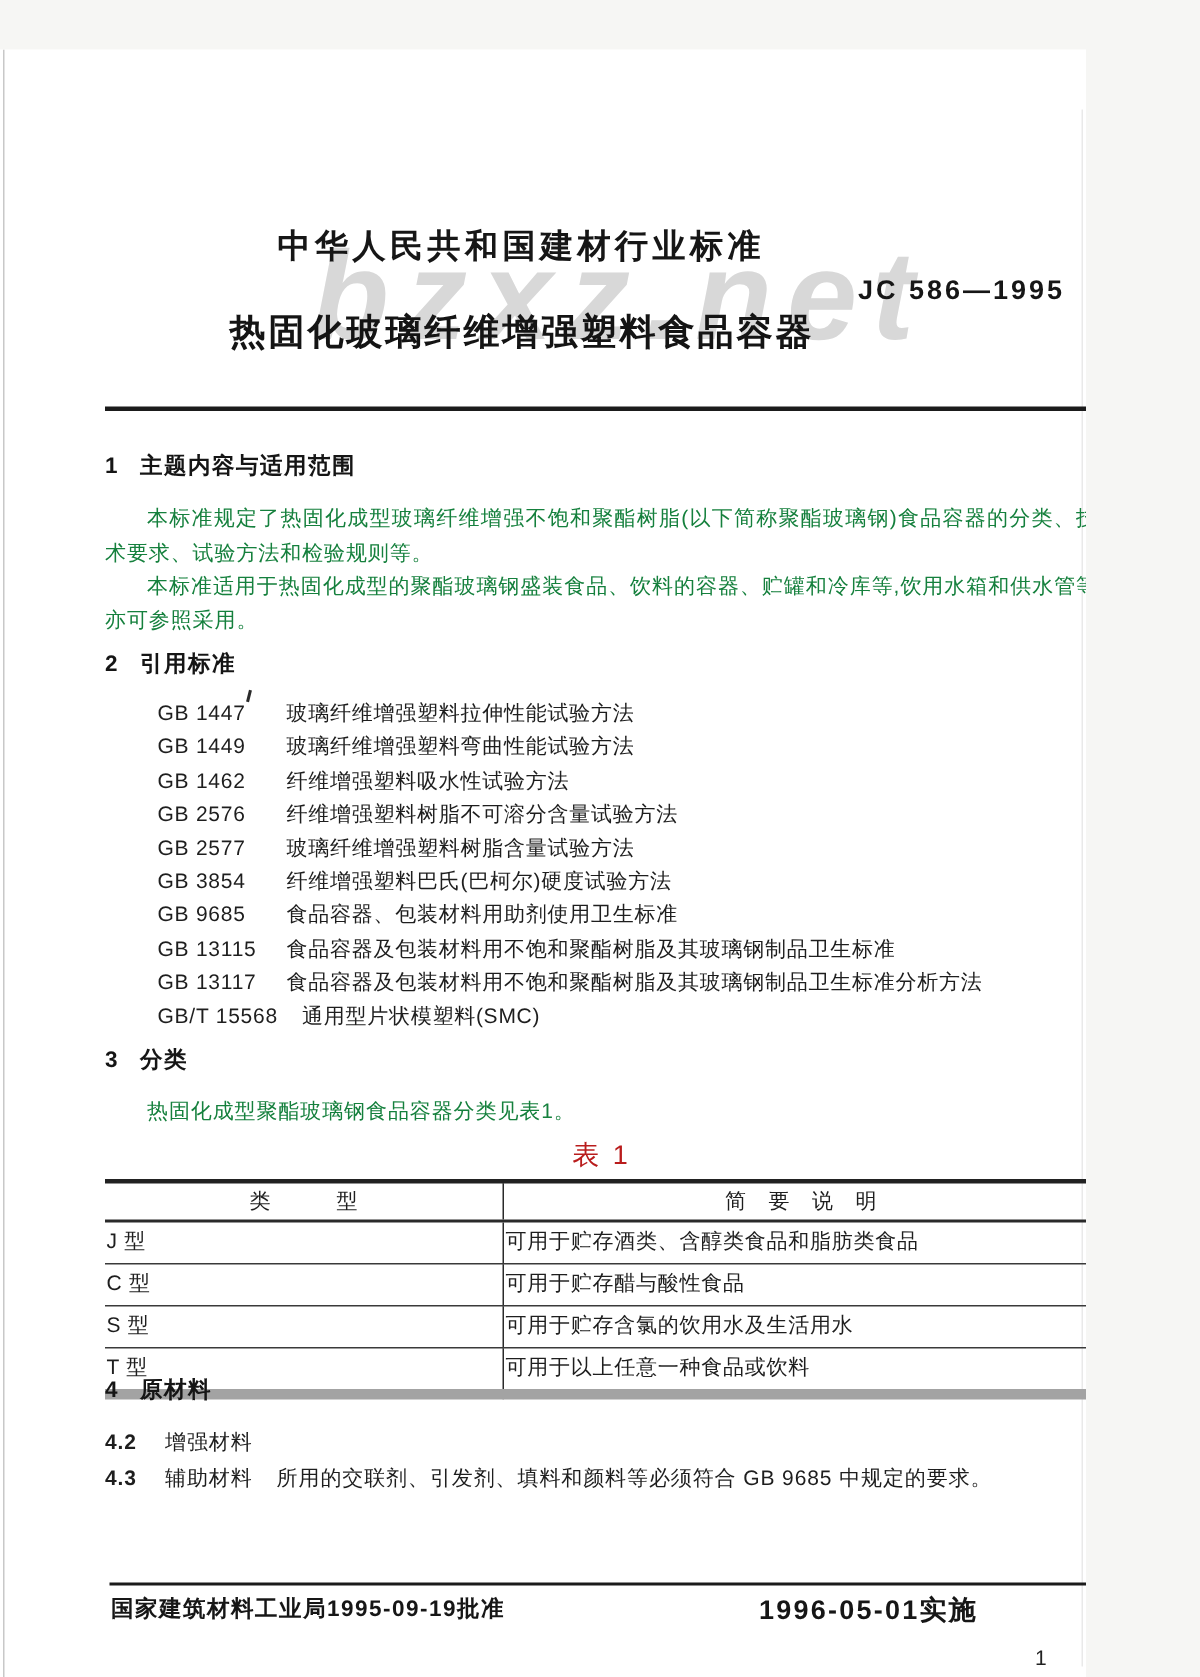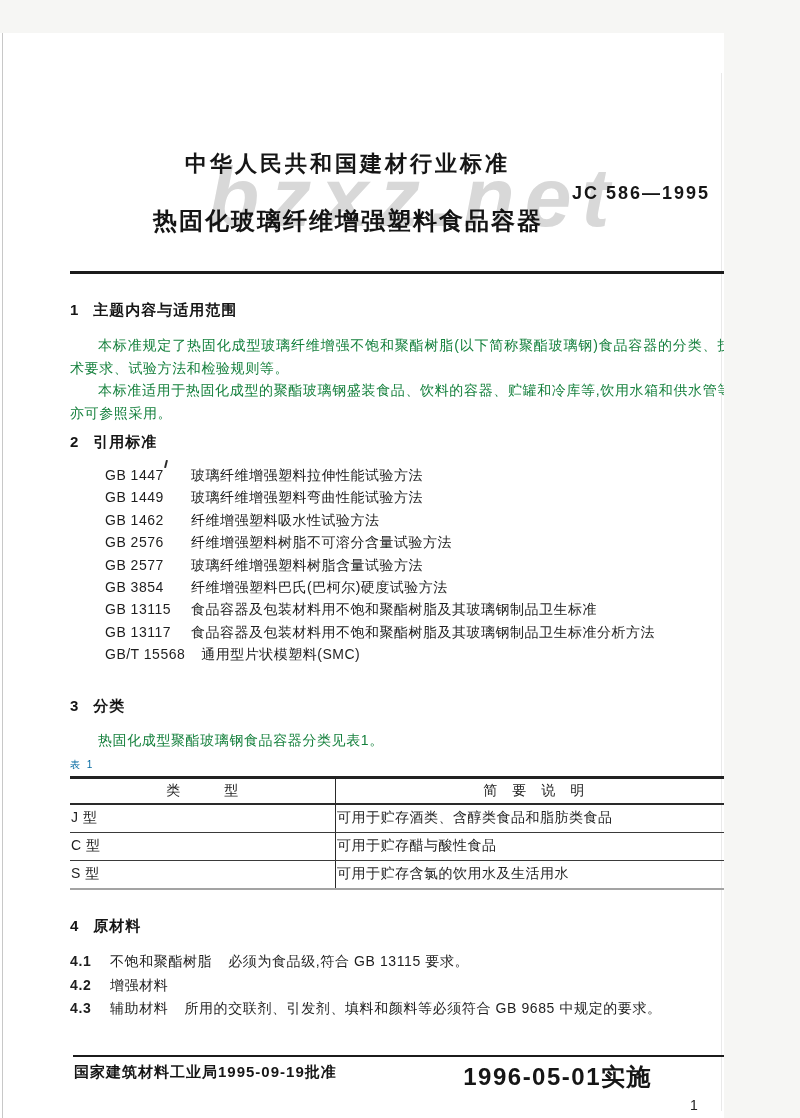--- a/index.html
+++ b/index.html
@@ -81,25 +81,25 @@
   .ref-code{min-width:70px;position:relative;white-space:nowrap;margin-right:16px;}
   .ref-title{white-space:nowrap;}
   .tick{
     position:absolute;left:60px;top:-4px;width:2px;height:8px;
     background:#2a2a2a;transform:rotate(14deg);
   }
   
   .s3{top:664px;}
   .s3 .para-wrap{margin-top:13px;}
   .table-caption{
-    margin-top:6px;text-align:left;font-size:10px;letter-spacing:2px;color:#0369a1;
+    margin-top:6px;text-align:center;font-size:18px;letter-spacing:2px;color:#b91c1c;
   }
   table.cls{
     margin-top:4px;width:662px;border-collapse:collapse;
-    border-top:3px solid #222;border-bottom:2px solid #a3a3a3;
+    border-top:3px solid #222;border-bottom:7px solid #a3a3a3;
     font-size:14px;color:#1e1e1e;
   }
   table.cls th{
     height:22px;font-weight:normal;letter-spacing:.5px;
     border-bottom:2px solid #2a2a2a;text-align:center;
   }
   table.cls td{
     height:25px;letter-spacing:.5px;
     border-bottom:1px solid #3a3a3a;
   }
@@ -118,21 +118,21 @@
   
   .foot-rule{
     position:absolute;left:73px;top:1022px;width:654px;height:2px;background:#1b1b1b;
   }
   .foot-approval{
     position:absolute;left:74px;top:1030px;
     font-size:15px;font-weight:bold;letter-spacing:1px;color:#161616;white-space:nowrap;
   }
   .foot-impl{
     position:absolute;right:72px;top:1028px;
-    font-size:24px;font-weight:bold;letter-spacing:1.5px;color:#161616;white-space:nowrap;
+    font-size:18px;font-weight:bold;letter-spacing:1.5px;color:#161616;white-space:nowrap;
   }
   .page-num{
     position:absolute;left:690px;top:1064px;
     font-size:14px;color:#222;
   }
 </style>
 </head>
 <body>
 
 <div class="sheet">
@@ -183,20 +183,24 @@
       </div>
       <div class="ref-row">
         <span class="ref-code">GB 2577</span>
         <span class="ref-title">玻璃纤维增强塑料树脂含量试验方法</span>
       </div>
       <div class="ref-row">
         <span class="ref-code">GB 3854</span>
         <span class="ref-title">纤维增强塑料巴氏(巴柯尔)硬度试验方法</span>
       </div>
       <div class="ref-row">
+        <span class="ref-code">GB 9685</span>
+        <span class="ref-title">食品容器、包装材料用助剂使用卫生标准</span>
+      </div>
+      <div class="ref-row">
         <span class="ref-code">GB 13115</span>
         <span class="ref-title">食品容器及包装材料用不饱和聚酯树脂及其玻璃钢制品卫生标准</span>
       </div>
       <div class="ref-row">
         <span class="ref-code">GB 13117</span>
         <span class="ref-title">食品容器及包装材料用不饱和聚酯树脂及其玻璃钢制品卫生标准分析方法</span>
       </div>
       <div class="ref-row">
         <span class="ref-code">GB/T 15568</span>
         <span class="ref-title">通用型片状模塑料(SMC)</span>
@@ -226,35 +230,34 @@
           <td>可用于贮存酒类、含醇类食品和脂肪类食品</td>
         </tr>
         <tr>
           <td class="col-type">C 型</td>
           <td>可用于贮存醋与酸性食品</td>
         </tr>
         <tr>
           <td class="col-type">S 型</td>
           <td>可用于贮存含氯的饮用水及生活用水</td>
         </tr>
+        <tr>
+          <td class="col-type">T 型</td>
+          <td>可用于以上任意一种食品或饮料</td>
+        </tr>
       </tbody>
     </table>
   </div>
 
   <div class="section s4">
     <div class="sec-heading">
       <span class="num">4</span>
       <span>原材料</span>
     </div>
     <div class="mat-list">
-      <div class="mat-row">
-        <span class="mat-num">4.1</span>
-        <span class="mat-term">不饱和聚酯树脂</span>
-        <span class="mat-desc">必须为食品级,符合 GB 13115 要求。</span>
-      </div>
       <div class="mat-row">
         <span class="mat-num">4.2</span>
         <span class="mat-term">增强材料</span>
       </div>
       <div class="mat-row">
         <span class="mat-num">4.3</span>
         <span class="mat-term">辅助材料</span>
         <span class="mat-desc">所用的交联剂、引发剂、填料和颜料等必须符合 GB 9685 中规定的要求。</span>
       </div>
     </div>

